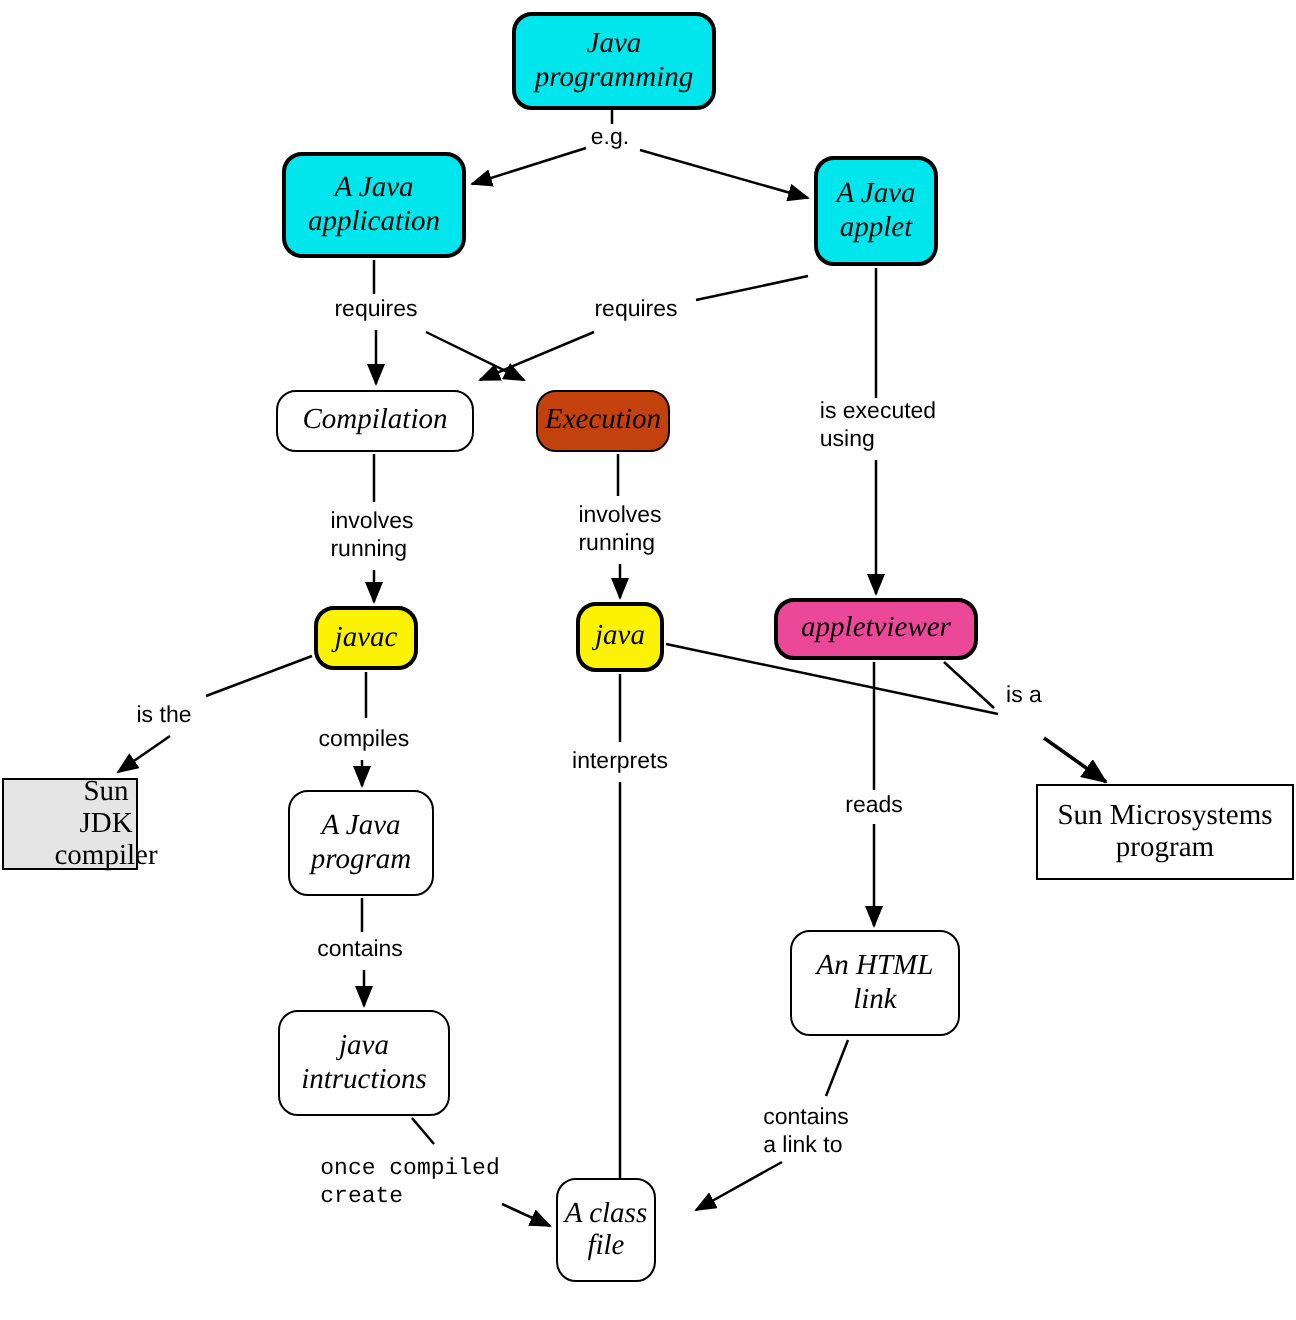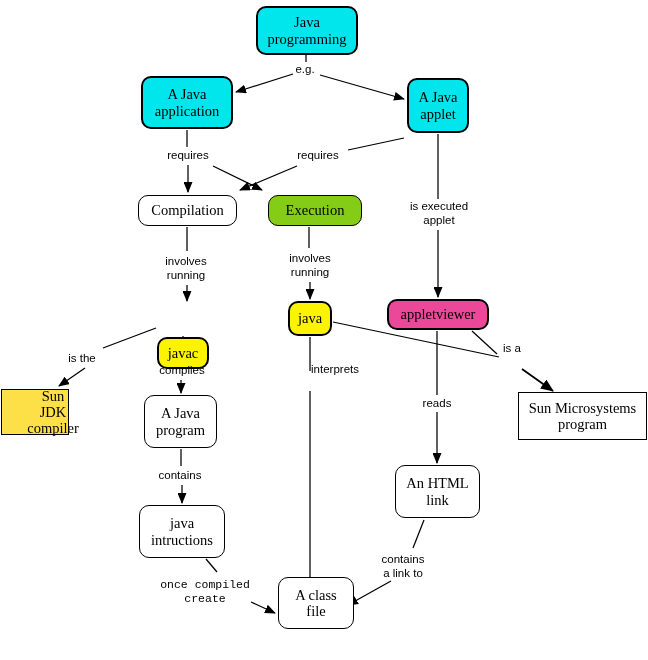--- a/index.html
+++ b/index.html
@@ -22,30 +22,29 @@
     align-items: center;
     justify-content: center;
     text-align: center;
     white-space: pre-line;
     color: #000000;
     font-size: 14.5px;
     line-height: 1.12;
     border: 1.4px solid #000000;
     background: #ffffff;
   }
-  .node.rounded { border-radius: 10px; }
+  .node.rounded { border-radius: 10px; font-style: italic; }
   .node.rect    { border-radius: 0; }
   .node.cyan, .node.yellow { border-width: 2px; }
   .edge-label {
     position: absolute;
     transform: translate(-50%, -50%);
     font-family: "Liberation Sans", sans-serif;
     font-size: 11.5px;
     line-height: 1.2;
-    text-align: center;
     white-space: pre-line;
     color: #000000;
   }
 </style>
 </head>
 <body>
 
 <div class="canvas">
   <svg class="edges-layer" width="648" height="660" viewBox="0 0 648 660" xmlns="http://www.w3.org/2000/svg">
     <defs>
@@ -91,50 +90,50 @@
       </g>
   </svg>
   <div>
       <div class="node rounded cyan" style="left: 256px; top: 6px; width: 102px; height: 49px; background: rgb(0, 230, 236);">Java
 programming</div>
       <div class="node rounded cyan" style="left: 141px; top: 76px; width: 92px; height: 53px; background: rgb(0, 230, 236);">A Java
 application</div>
       <div class="node rounded cyan" style="left: 407px; top: 78px; width: 62px; height: 55px; background: rgb(0, 230, 236);">A Java
 applet</div>
       <div class="node rounded white" style="left: 138px; top: 195px; width: 99px; height: 31px; background: rgb(255, 255, 255);">Compilation</div>
-      <div class="node rounded white" style="left: 268px; top: 195px; width: 94px; height: 31px; background: #84cc16;">Execution</div>
-      <div class="node rounded yellow" style="left: 157px; top: 303px; width: 52px; height: 32px; background: rgb(252, 243, 3); margin-top: 34px;">javac</div>
+      <div class="node rounded white" style="left: 268px; top: 195px; width: 67px; height: 31px; background: #c2410c;">Execution</div>
+      <div class="node rounded yellow" style="left: 157px; top: 303px; width: 52px; height: 32px; background: rgb(252, 243, 3);">javac</div>
       <div class="node rounded yellow" style="left: 288px; top: 301px; width: 44px; height: 35px; background: rgb(252, 243, 3);">java</div>
       <div class="node rounded yellow" style="left: 387px; top: 299px; width: 102px; height: 31px; background: #ec4899;">appletviewer</div>
-      <div class="node rect white" style="left: 1px; top: 389px; width: 68px; height: 46px; background: #fde047; padding-left: 36px;">Sun JDK
+      <div class="node rect white" style="left: 1px; top: 389px; width: 68px; height: 46px; background: #e5e5e5; padding-left: 36px;">Sun JDK
 compiler</div>
       <div class="node rounded white" style="left: 144px; top: 395px; width: 73px; height: 53px; background: rgb(255, 255, 255);">A Java
 program</div>
       <div class="node rect white" style="left: 518px; top: 392px; width: 129px; height: 48px; background: rgb(255, 255, 255); text-align: center;">Sun Microsystems
 program</div>
       <div class="node rounded white" style="left: 139px; top: 505px; width: 86px; height: 53px; background: rgb(255, 255, 255);">java
 intructions</div>
       <div class="node rounded white" style="left: 395px; top: 465px; width: 85px; height: 53px; background: rgb(255, 255, 255);">An HTML
 link</div>
-      <div class="node rounded white" style="left: 278px; top: 577px; width: 76px; height: 52px; background: rgb(255, 255, 255);">A class
+      <div class="node rounded white" style="left: 278px; top: 589px; width: 50px; height: 52px; background: rgb(255, 255, 255);">A class
 file</div>
     </div>
   <div>
       <div class="edge-label" style="left: 305px; top: 70px;">e.g.</div>
       <div class="edge-label" style="left: 188px; top: 156px;">requires</div>
       <div class="edge-label" style="left: 318px; top: 156px;">requires</div>
       <div class="edge-label" style="left: 439px; top: 214px;">is executed
-applet</div>
+using</div>
       <div class="edge-label" style="left: 186px; top: 269px;">involves
 running</div>
       <div class="edge-label" style="left: 310px; top: 266px;">involves
 running</div>
       <div class="edge-label" style="left: 82px; top: 359px;">is the</div>
       <div class="edge-label" style="left: 182px; top: 371px;">compiles</div>
-      <div class="edge-label" style="left: 310px; top: 370px; margin-left: 25px;">interprets</div>
+      <div class="edge-label" style="left: 310px; top: 382px;">interprets</div>
       <div class="edge-label" style="left: 512px; top: 349px;">is a</div>
       <div class="edge-label" style="left: 437px; top: 404px;">reads</div>
       <div class="edge-label" style="left: 180px; top: 476px;">contains</div>
       <div class="edge-label" style="left: 205px; top: 592px; font-family: Liberation Mono, monospace;">once compiled
 create</div>
       <div class="edge-label" style="left: 403px; top: 567px;">contains
 a link to</div>
     </div>
 </div>
 

